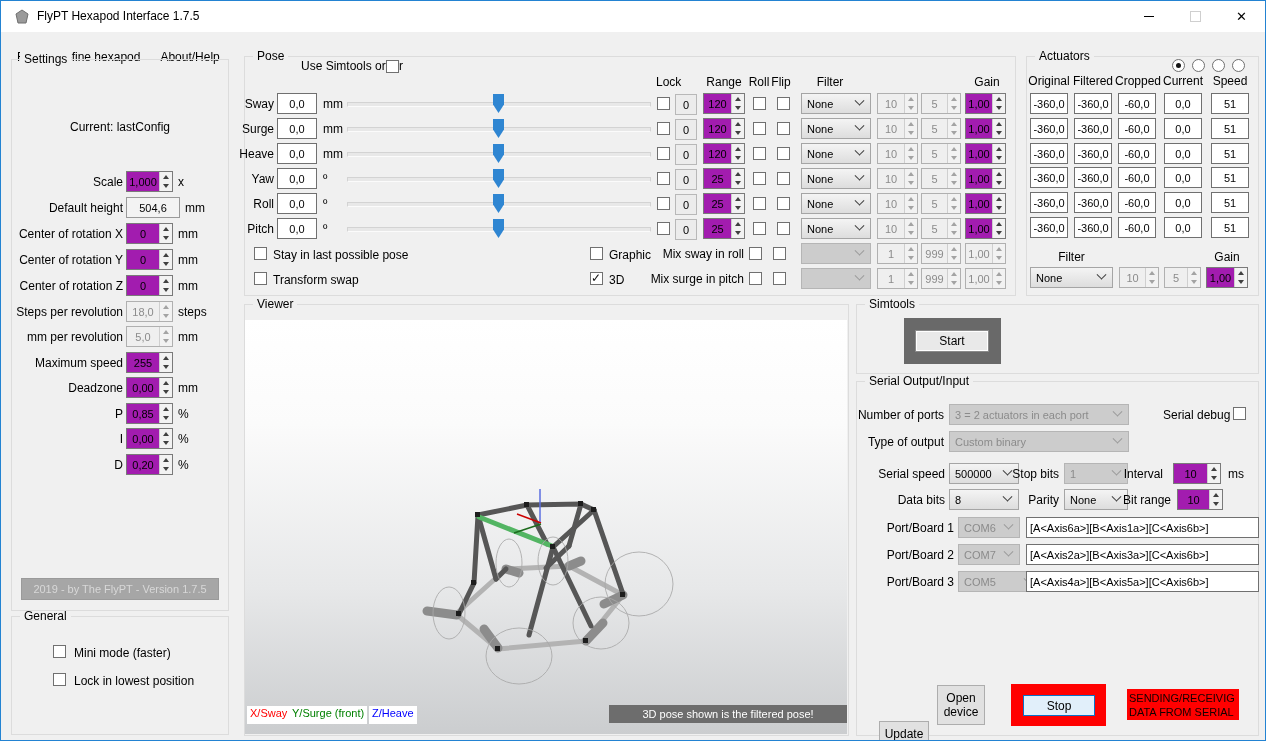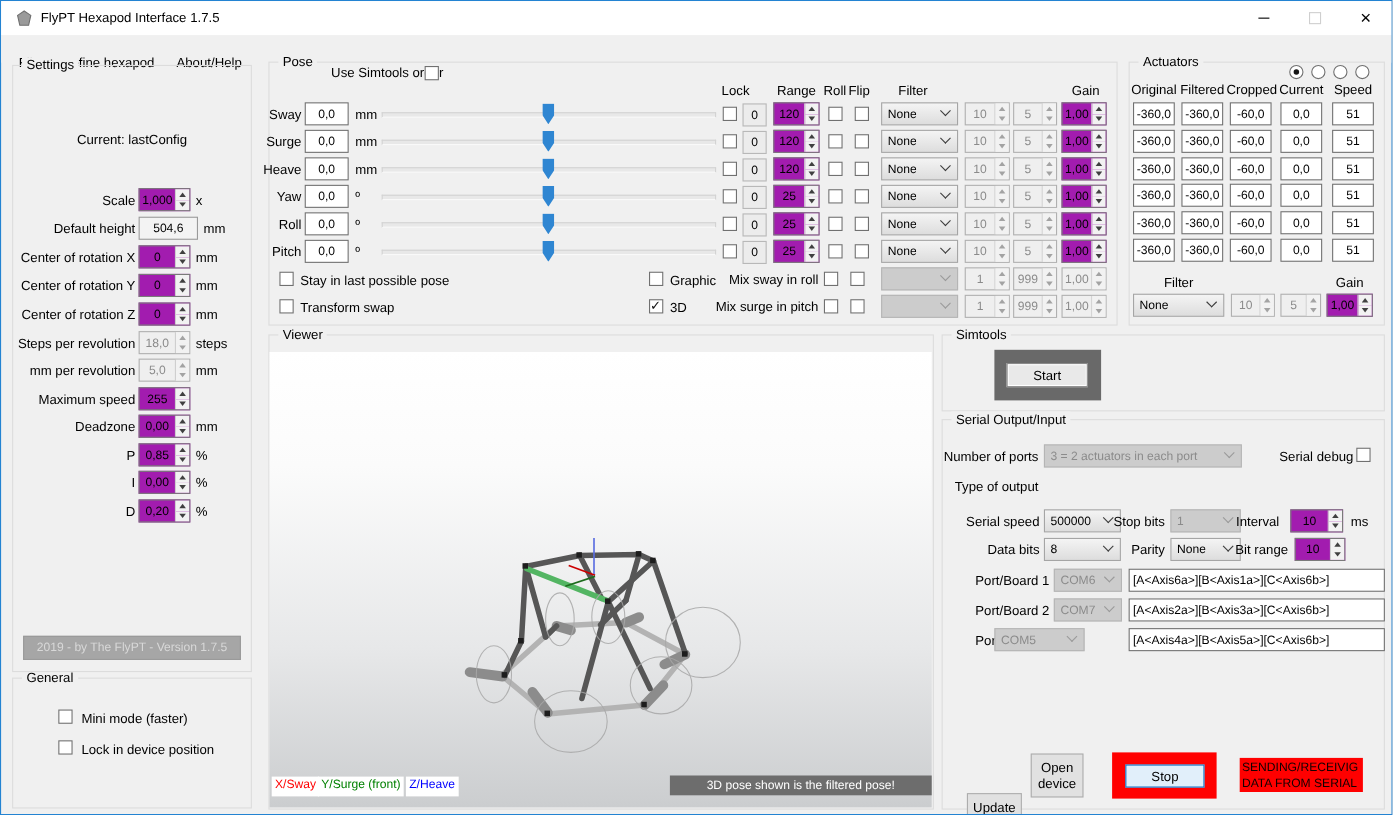--- a/index.html
+++ b/index.html
@@ -103,21 +103,21 @@
   </div>
 
   <div id="controls" class="abs" style="left:0;top:0;width:100%;height:100%">
 
     <span class="lbl clbl" style="left:10px;top:119px;width:218px">Current: lastConfig</span>
     <div class="btn" id="version-btn" style="left:20px;top:577px;width:198px;height:22px">2019 - by The FlyPT - Version 1.7.5</div>
 
     <span class="cb" style="left:52px;top:644px"></span>
     <span class="lbl" style="left:73px;top:645px">Mini mode (faster)</span>
     <span class="cb" style="left:52px;top:672px"></span>
-    <span class="lbl" style="left:73px;top:673px">Lock in device position</span>
+    <span class="lbl" style="left:73px;top:673px">Lock in lowest position</span>
 
     <span class="lbl" style="left:300px;top:58px">Use Simtools order</span>
     <span class="cb" style="left:385px;top:59px"></span>
     <span class="lbl" style="left:655px;top:74px">Lock</span>
     <span class="lbl clbl" style="left:702px;top:74px;width:42px">Range</span>
     <span class="lbl clbl" style="left:744px;top:74px;width:28px">Roll</span>
     <span class="lbl clbl" style="left:766px;top:74px;width:28px">Flip</span>
     <span class="lbl clbl" style="left:794px;top:74px;width:70px">Filter</span>
     <span class="lbl clbl" style="left:966px;top:74px;width:40px">Gain</span>
 
@@ -198,20 +198,24 @@
 
     <span class="lbl rlbl" style="left:833px;top:407px;width:110px">Number of ports</span>
     <span class="combo dis" style="left:948px;top:403px;width:180px">
         <span class="cv">3 = 2 actuators in each port</span>
         <span class="chev"></span>
       </span>
     <span class="lbl" style="left:1162px;top:407px">Serial debug</span>
     <span class="cb" style="left:1232px;top:406px"></span>
 
     <span class="lbl rlbl" style="left:833px;top:434px;width:110px">Type of output</span>
+    <span class="combo dis" style="left:948px;top:430px;width:180px">
+        <span class="cv">Custom binary</span>
+        <span class="chev"></span>
+      </span>
 
     <span class="lbl rlbl" style="left:834px;top:466px;width:110px">Serial speed</span>
     <span class="combo" style="left:948px;top:462px;width:70px">
         <span class="cv">500000</span>
         <span class="chev"></span>
       </span>
     <span class="lbl rlbl" style="left:980px;top:466px;width:78px">Stop bits</span>
     <span class="combo dis" style="left:1063px;top:462px;width:64px">
         <span class="cv">1</span>
         <span class="chev"></span>
@@ -742,19 +746,19 @@
         <span class="chev"></span>
       </span>
       <span class="tb left" style="left:1025px;top:516px;width:233px">[A&lt;Axis6a&gt;][B&lt;Axis1a&gt;][C&lt;Axis6b&gt;]</span>
       <span class="lbl rlbl" style="left:855px;top:547px;width:98px;">Port/Board 2</span>
       <span class="combo dis" style="left:957px;top:543px;width:62px">
         <span class="cv">COM7</span>
         <span class="chev"></span>
       </span>
       <span class="tb left" style="left:1025px;top:543px;width:233px">[A&lt;Axis2a&gt;][B&lt;Axis3a&gt;][C&lt;Axis6b&gt;]</span>
       <span class="lbl rlbl" style="left:855px;top:574px;width:98px;">Port/Board 3</span>
-      <span class="combo dis" style="left:903px;top:570px;width:82px">
+      <span class="combo dis" style="left:957px;top:570px;width:82px">
         <span class="cv">COM5</span>
         <span class="chev"></span>
       </span>
       <span class="tb left" style="left:1025px;top:570px;width:233px">[A&lt;Axis4a&gt;][B&lt;Axis5a&gt;][C&lt;Axis6b&gt;]</span>
     </div>
 </div>
 
 </body></html>

